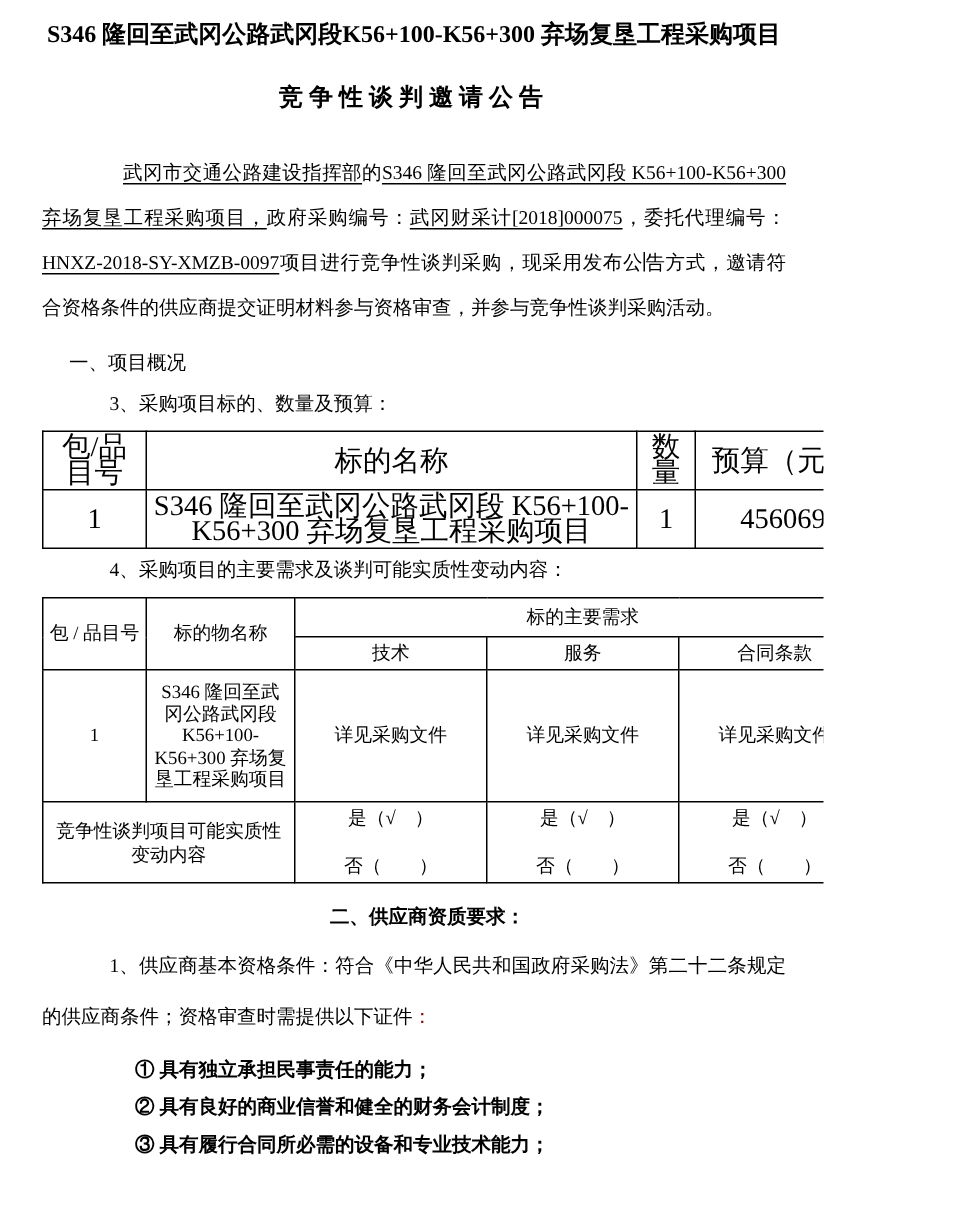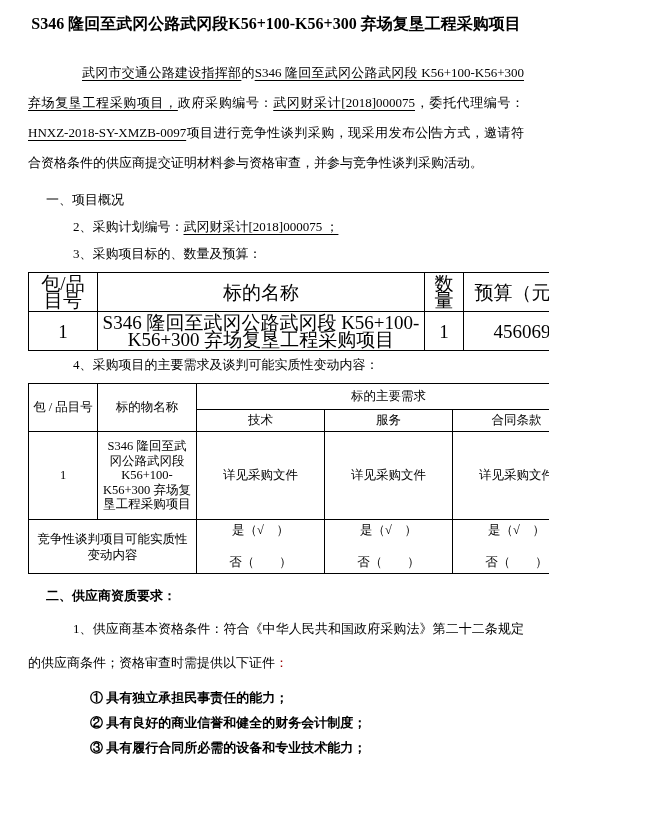--- a/index.html
+++ b/index.html
@@ -16,21 +16,21 @@
   .title-sub  { margin-top:22px; letter-spacing:4px; }
 
   .intro {
     margin-top:24px; line-height:30px; text-align:justify;
     text-indent:54px;
   }
   .ul { text-decoration:underline; text-underline-offset:3px; }
   .caret { display:inline-block; width:1px; height:13px; background:#000; vertical-align:-2px; }
 
   .h-sec { margin-top:9px; padding-left:18px; line-height:26px; }
-  .h-sec.bold { font-weight:bold; }
+  .h-sec.bold { font-weight:bold;text-align:center; }
   .li-num  { padding-left:45px; line-height:27px; }
   .li-sub  { padding-left:72px; line-height:27px; }
 
   table { border-collapse:collapse; table-layout:fixed; width:552px; margin-top:5px; }
   th, td {
     border:1px solid #000; text-align:center; vertical-align:middle;
     font-weight:normal; font-size:19px; padding:2px 3px; line-height:17px;
   }
   .t1-h th { height:26px; }
   .t1-r td { height:36px; }
@@ -50,26 +50,26 @@
   .cond-list { margin-top:5px; }
   .cond-item { padding-left:62px; line-height:25px;font-weight:bold; }
 </style>
 </head>
 <body>
 
 <div class="page">
   <div class="content">
 
     <div class="title title-main">S346 隆回至武冈公路武冈段K56+100-K56+300 弃场复垦工程采购项目</div>
+    <div class="title title-sub">竞争性谈判邀请公告</div>
 
     <p class="intro"><span class="ul">武冈市交通公路建设指挥部</span><span>的</span><span class="ul">S346 隆回至武冈公路武冈段 K56+100-K56+300 弃场复垦工程采购项目，</span><span>政府采购编号：</span><span class="ul">武冈财采计[2018]000075</span><span>，委托代理编号：</span><span class="ul">HNXZ-2018-SY-XMZB-0097</span><span>项目进行竞争性谈判采购，现采用发布公</span><span class="caret"></span><span>告方式，邀请符合资格条件的供应商提交证明材料参与资格审查，并参与竞争性谈判采购活动。</span></p>
 
     <div class="h-sec">一、项目概况</div>
 
-    <div class="li-num"><span>2、采购计划编号：</span><span class="ul">武冈财采计[2018]000075 ；</span></div>
     <div class="li-num">3、采购项目标的、数量及预算：</div>
 
     <table class="t1">
       <colgroup>
           <col style="width:69px">
           <col style="width:327px">
           <col style="width:39px">
           <col style="width:117px">
         </colgroup>
       <tbody>

